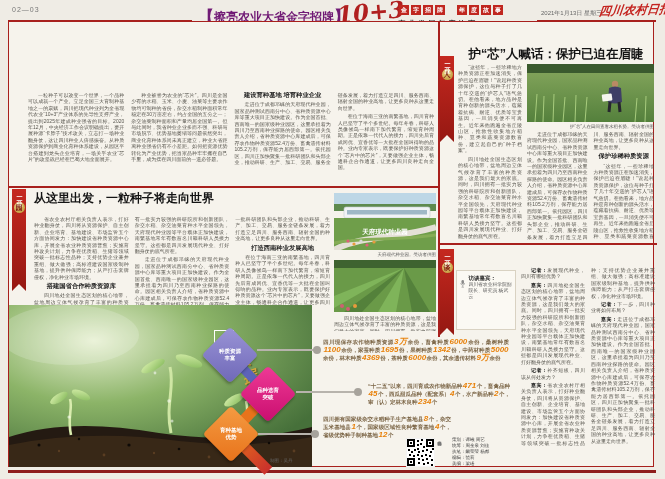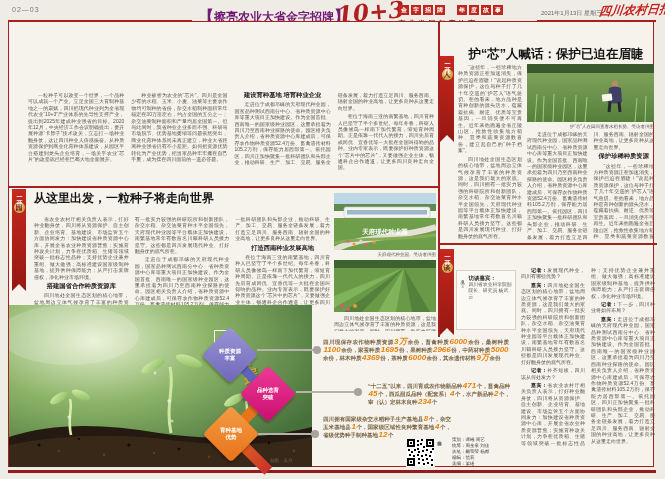--- a/index.html
+++ b/index.html
@@ -231,21 +231,21 @@
     </div>
   <div class="abs diamond d3">
       <div class="dl">育种基地优势</div>
     </div>
   <div class="gline" style="left:257px;top:349px;width:60px;"></div>
   <div class="gdot" style="left:313px;top:346px;"></div>
   <div class="gline" style="left:296px;top:391px;width:60px;"></div>
   <div class="gdot" style="left:354px;top:388px;"></div>
   <div class="gline" style="left:258px;top:433px;width:55px;"></div>
   <div class="gdot" style="left:311px;top:430px;"></div>
-  <div class="stat" style="left:323px;top:338px;width:186px;">四川现保存农作物种质资源<span class="num">3万</span>余份，畜禽种质<span class="num">6000</span>余份，桑树种质<span class="num">1100</span>余份，家蚕种质<span class="num">1695</span>份，果树种质<span class="num">2966</span>份，中药材种质<span class="num">5000</span>余份，林木种质<span class="num">4369</span>份，茶种质<span class="num">6000</span>余份，其余遗传材料<span class="num">9万</span>余份</div>
+  <div class="stat" style="left:323px;top:338px;width:186px;">四川现保存农作物种质资源<span class="num">3万</span>余份，畜禽种质<span class="num">6000</span>余份，桑树种质<span class="num">1100</span>余份，家蚕种质<span class="num">1695</span>份，果树种质<span class="num">1342</span>份，中药材种质<span class="num">5000</span>余份，林木种质<span class="num">4369</span>份，茶种质<span class="num">6000</span>余份，其余遗传材料<span class="num">9万</span>余份</div>
   <div class="stat" style="left:368px;top:382px;width:142px;">“十二五”以来，四川育成农作物新品种<span class="num">471</span>个，畜禽品种<span class="num">45</span>个，西瓜甜瓜品种（配套系）<span class="num">4</span>个，水产新品种<span class="num">2</span>个，审（认）定林木良种<span class="num">234</span>个</div>
   <div class="stat" style="left:323px;top:415px;width:128px;">四川拥有国家级杂交水稻种子生产基地县<span class="num">8</span>个，杂交玉米基地县<span class="num">1</span>个，国家级区域性良种繁育基地<span class="num">4</span>个，省级优势种子制种基地<span class="num">12</span>个</div>
   <div class="abs credit">制图：吴丹</div>
 
   <svg class="abs" style="left:406px;top:438px;" width="29" height="29" viewBox="0 0 29 29">
     <rect width="29" height="29" fill="#fff" stroke="#ccc" stroke-width="0.5"></rect>
     <g fill="#000">
       <rect x="1" y="1" width="8" height="8"></rect>
         <rect x="20" y="1" width="8" height="8"></rect>
         <rect x="1" y="20" width="8" height="8"></rect>

